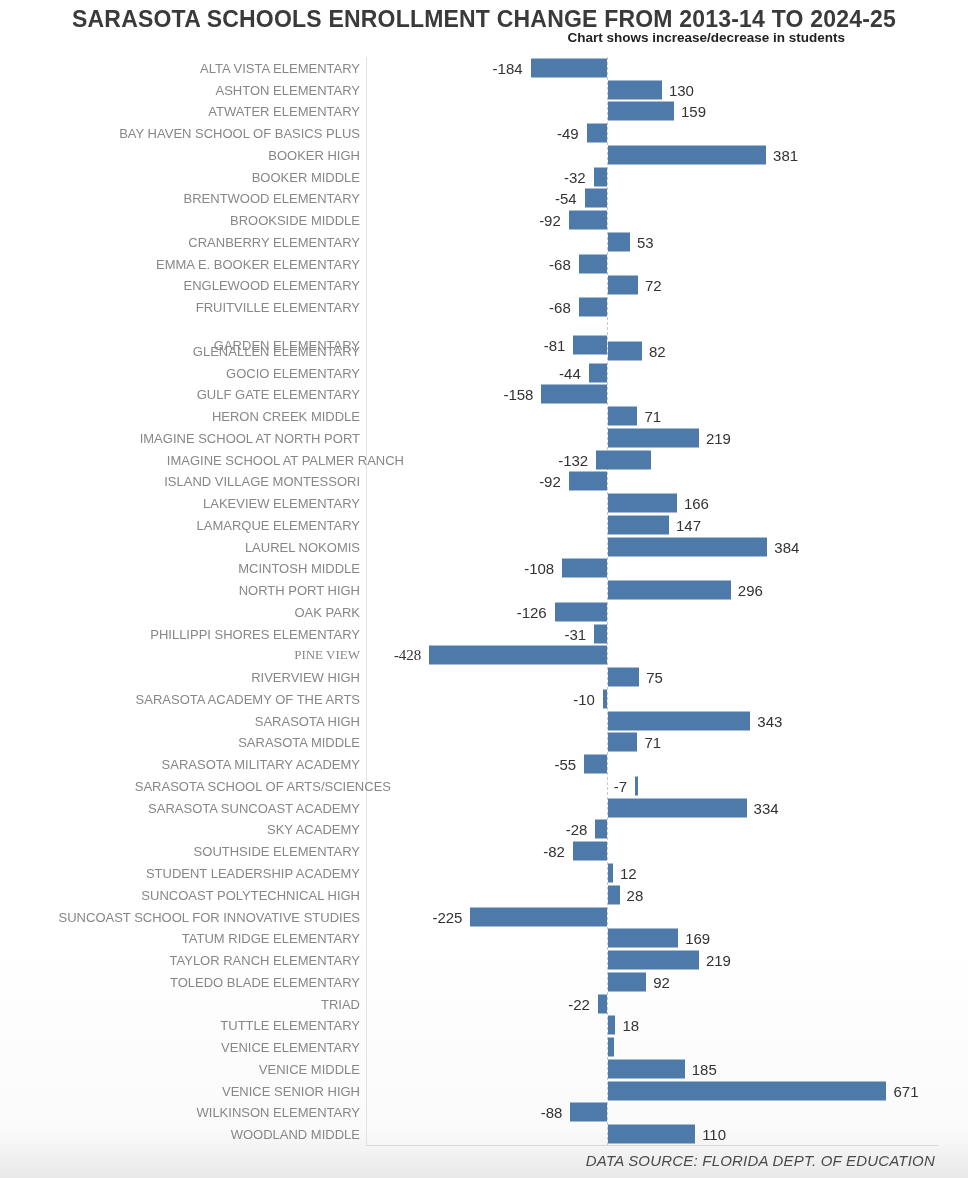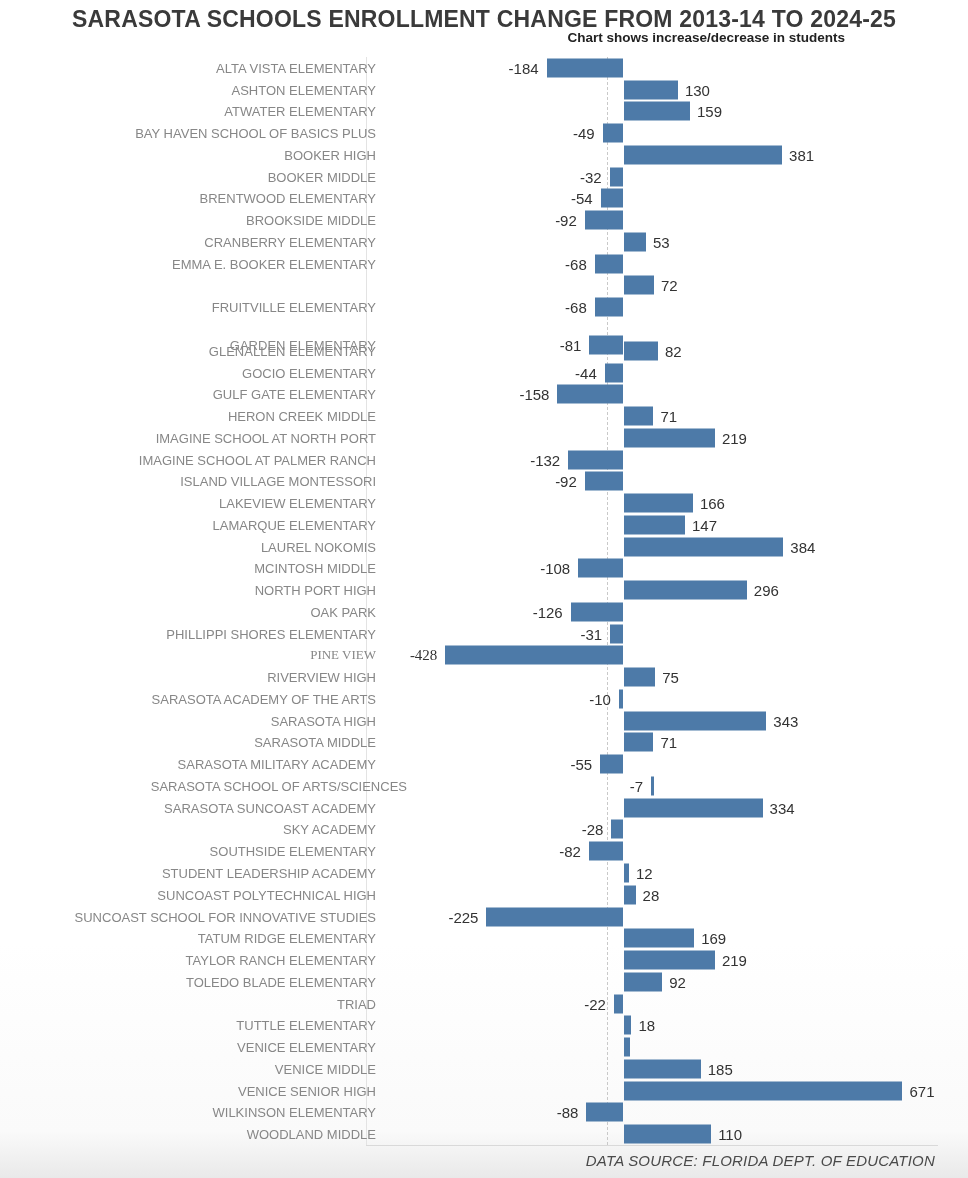--- a/index.html
+++ b/index.html
@@ -13,21 +13,21 @@
     font-size:23px; font-weight:bold; color:#3a3a3a; letter-spacing:.2px; white-space:nowrap;
   }
   .subtitle {
     position:absolute; top:30px; right:123px;
     font-size:13.5px; font-weight:bold; color:#222222;
   }
   .chart { position:absolute; top:57px; left:0; width:968px; height:1088px; }
   .axis-left  { position:absolute; left:366px; top:0; height:1088px; width:0; border-left:1px solid #e3e3e3; }
   .axis-bottom{ position:absolute; left:366px; top:1088px; width:572px; height:0; border-top:1px solid #d9d9d9; }
   .zero-line  { position:absolute; left:607px; top:0; height:1088px; width:0; border-left:1px dashed #c9c9c9; }
-  .row { position:absolute; left:16px; width:876px; }
+  .row { position:absolute; left:0; width:876px; }
   .school-label {
     position:absolute; left:0; top:50%; transform:translateY(-50%);
     width:360px; text-align:right; font-size:13px; color:#878787; white-space:nowrap;
   }
   .bar {
     position:absolute; top:50%; transform:translateY(-50%);
     height:19px; background:#4d7aa8;
   }
   .value-label {
     position:absolute; top:50%; transform:translateY(-50%);
@@ -93,20 +93,21 @@
         <div class="school-label">CRANBERRY ELEMENTARY</div>
         <div class="bar" style="width: 21.995px; left: 608px;"></div>
         <div class="value-label" style="left: 636.995px;">53</div>
       </div>
       <div class="row" style="top: 195.84px; height: 21.76px;">
         <div class="school-label">EMMA E. BOOKER ELEMENTARY</div>
         <div class="bar" style="width: 28.22px; left: 578.78px;"></div>
         <div class="value-label neg" style="left: 570.78px;">-68</div>
       </div>
       <div class="row" style="top: 217.6px; height: 21.76px;">
+        <div class="school-label">ENGLEWOOD ELEMENTARY</div>
         <div class="bar" style="width: 29.88px; left: 608px;"></div>
         <div class="value-label" style="left: 644.88px;">72</div>
       </div>
       <div class="row" style="top: 239.36px; height: 21.76px;">
         <div class="school-label">FRUITVILLE ELEMENTARY</div>
         <div class="bar" style="width: 28.22px; left: 578.78px;"></div>
         <div class="value-label neg" style="left: 570.78px;">-68</div>
       </div>
       <div class="row" style="top: 261.12px; height: 21.76px; margin-top: 16px;">
         <div class="school-label">GARDEN ELEMENTARY</div>
@@ -131,21 +132,21 @@
       <div class="row" style="top: 348.16px; height: 21.76px; text-decoration: underline;">
         <div class="school-label">HERON CREEK MIDDLE</div>
         <div class="bar" style="width: 29.465px; left: 608px;"></div>
         <div class="value-label" style="left: 644.465px;">71</div>
       </div>
       <div class="row" style="top: 369.92px; height: 21.76px;">
         <div class="school-label">IMAGINE SCHOOL AT NORTH PORT</div>
         <div class="bar" style="width: 90.885px; left: 608px;"></div>
         <div class="value-label" style="left: 705.885px;">219</div>
       </div>
-      <div class="row" style="top: 391.68px; height: 21.76px;">
+      <div class="row" style="top: 391.68px; height: 21.76px; margin-left: 44px;">
         <div class="school-label">IMAGINE SCHOOL AT PALMER RANCH</div>
         <div class="bar" style="width: 54.78px; left: 552.22px;"></div>
         <div class="value-label neg" style="left: 544.22px;">-132</div>
       </div>
       <div class="row" style="top: 413.44px; height: 21.76px;">
         <div class="school-label">ISLAND VILLAGE MONTESSORI</div>
         <div class="bar" style="width: 38.18px; left: 568.82px;"></div>
         <div class="value-label neg" style="left: 560.82px;">-92</div>
       </div>
       <div class="row" style="top: 435.2px; height: 21.76px;">

